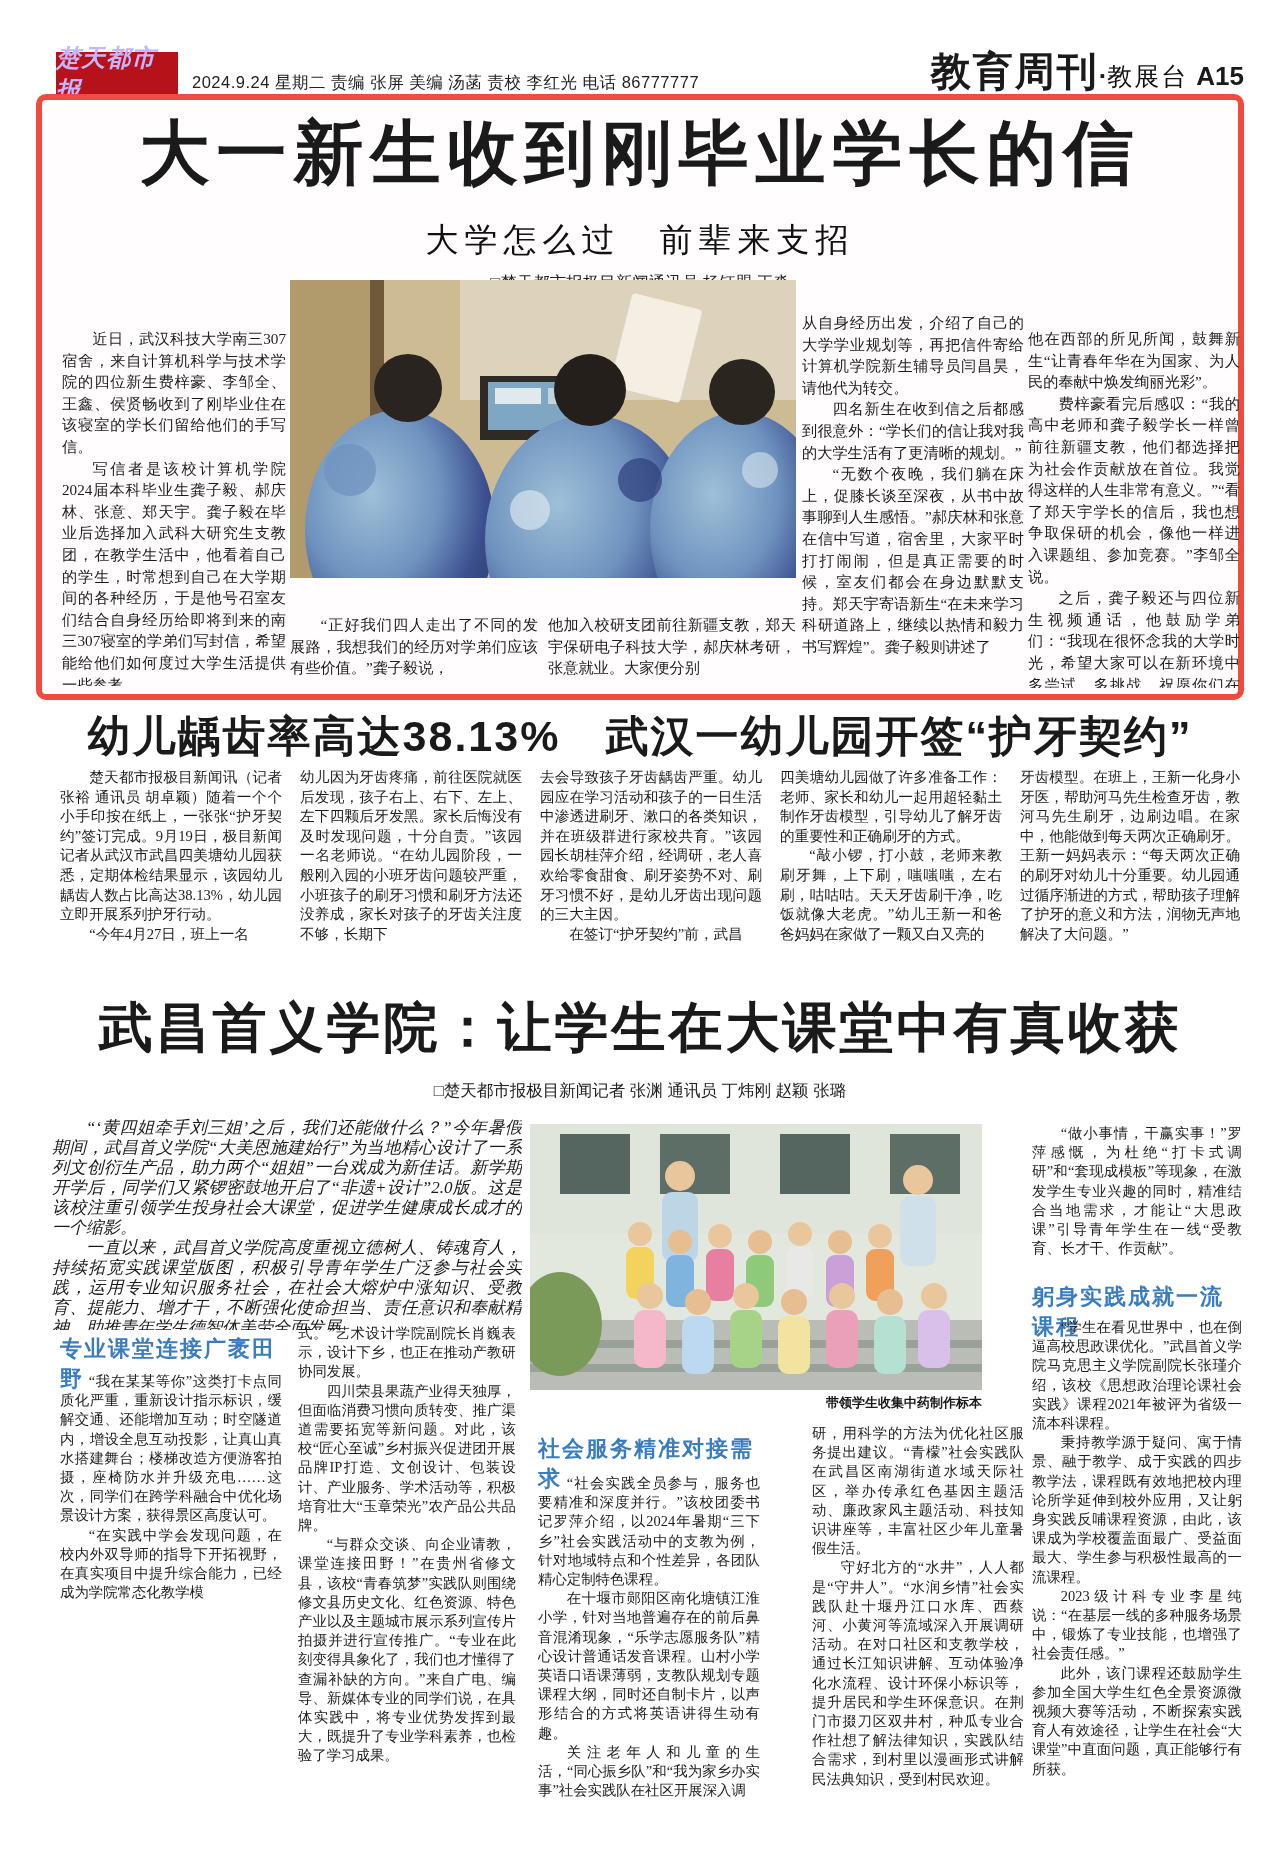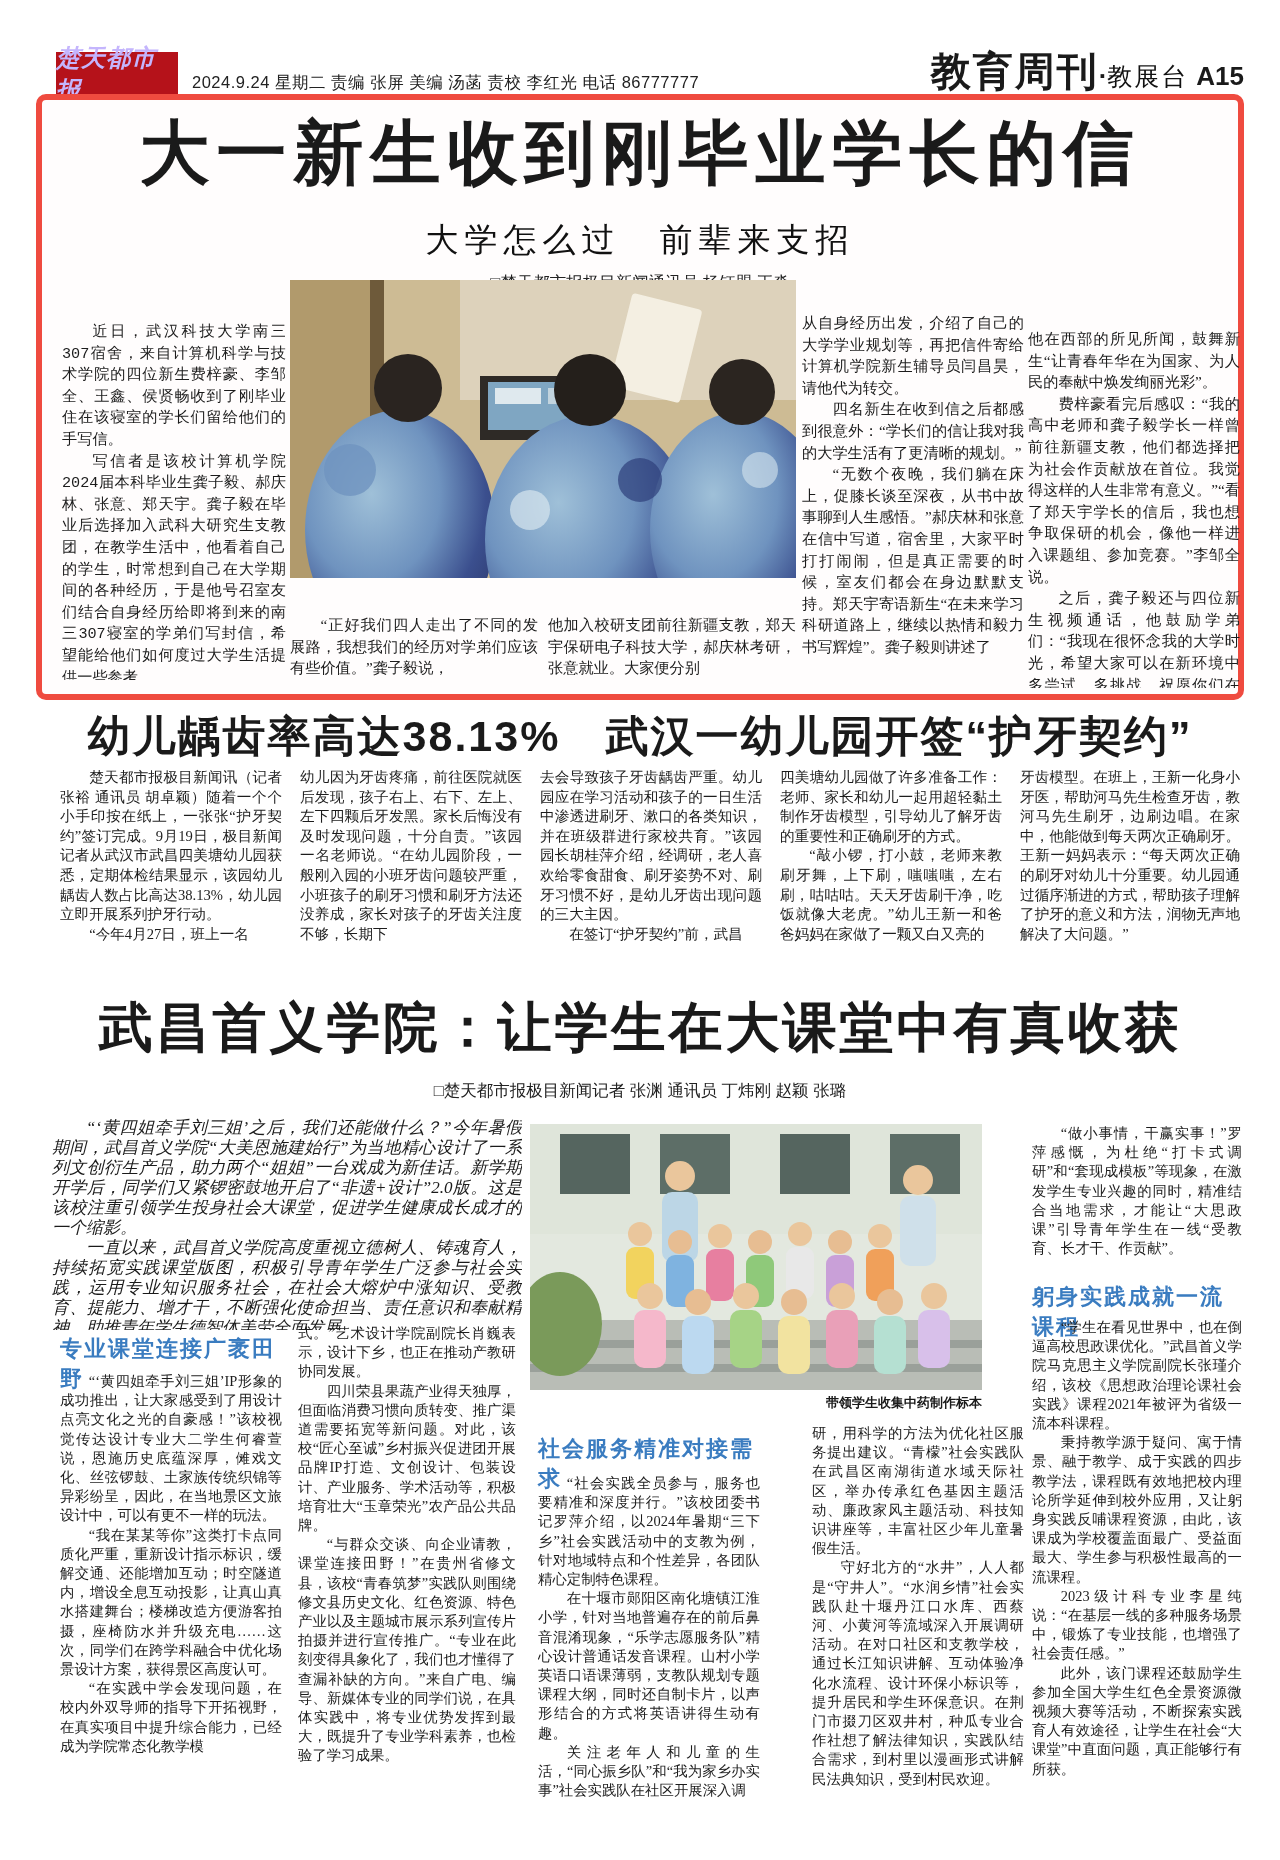--- a/index.html
+++ b/index.html
@@ -24,21 +24,21 @@
   .a1box{left:36px;top:94px;width:1208px;height:606px;border:6px solid var(--red);
          border-radius:10px;background:#fffdfd;box-sizing:border-box;}
   .a1head{left:0;top:14px;width:100%;text-align:center;font-size:70px;font-weight:900;
           letter-spacing:7px;line-height:78px;white-space:nowrap;}
   .a1sub{left:0;top:118px;width:100%;text-align:center;font-size:33px;letter-spacing:6px;color:#111;}
   .a1byline{left:0;top:172px;width:100%;text-align:center;font-size:16.5px;color:#222;}
   .bodycol{font-family:"Liberation Serif","DejaVu Serif",serif;font-size:15.2px;
            line-height:21.6px;text-align:justify;overflow:hidden;color:#1c1c1c;}
   .bodycol p{margin:0;text-indent:2em;}
   .bodycol p.noindent{text-indent:0;}
-  .a1c1{left:20px;top:222px;width:224px;height:358px;font-family:Liberation Mono, monospace;}
+  .a1c1{left:20px;top:228px;width:224px;height:358px;}
   .a1c4{left:760px;top:212px;width:222px;height:360px;font-family:Liberation Serif, serif;}
   .a1c5{left:986px;top:228px;width:212px;height:360px;}
   .a1c2{left:248px;top:514px;width:248px;height:70px;}
   .a1c3{left:506px;top:514px;width:248px;height:70px;}
   .a1photo{left:248px;top:180px;width:506px;height:298px;overflow:hidden;background:#c9b68e;}
   .a1cap{left:248px;top:482px;width:506px;text-align:right;font-size:17px;font-weight:bold;}
   .capgap{display:inline-block;width:26px;}
   
   .a2head{left:40px;top:708px;width:1200px;text-align:center;font-size:43px;font-weight:900;
           letter-spacing:2px;white-space:nowrap;}
@@ -212,21 +212,20 @@
           <rect x="344" y="192" width="32" height="58" rx="10" fill="#b5e0d2"></rect>
         <circle cx="404" cy="172" r="13" fill="#eac69c"></circle>
           <rect x="388" y="186" width="32" height="58" rx="10" fill="#d8c0ea"></rect>
       </g>
     </svg>
   </div>
   <div class="abs a3cap">带领学生收集中药制作标本</div>
 
   <div class="abs shA subhead">专业课堂连接广袤田野</div>
   <div class="abs cA bodycol a3col">
-      <p>“‘黄四姐牵手刘三姐’IP形象的成功推出，让大家感受到了用设计点亮文化之光的自豪感！”该校视觉传达设计专业大二学生何睿萱说，恩施历史底蕴深厚，傩戏文化、丝弦锣鼓、土家族传统织锦等异彩纷呈，因此，在当地景区文旅设计中，可以有更不一样的玩法。</p>
       <p>“我在某某等你”这类打卡点同质化严重，重新设计指示标识，缓解交通、还能增加互动；时空隧道内，增设全息互动投影，让真山真水搭建舞台；楼梯改造方便游客拍摄，座椅防水并升级充电……这次，同学们在跨学科融合中优化场景设计方案，获得景区高度认可。</p>
       <p>“在实践中学会发现问题，在校内外双导师的指导下开拓视野，在真实项目中提升综合能力，已经成为学院常态化教学模</p>
     </div>
   <div class="abs cB bodycol a3col">
       <p class="noindent">式。”艺术设计学院副院长肖巍表示，设计下乡，也正在推动产教研协同发展。</p>
       <p>四川荣县果蔬产业得天独厚，但面临消费习惯向质转变、推广渠道需要拓宽等新问题。对此，该校“匠心至诚”乡村振兴促进团开展品牌IP打造、文创设计、包装设计、产业服务、学术活动等，积极培育壮大“玉章荣光”农产品公共品牌。</p>
       <p>“与群众交谈、向企业请教，课堂连接田野！”在贵州省修文县，该校“青春筑梦”实践队则围绕修文县历史文化、红色资源、特色产业以及主题城市展示系列宣传片拍摄并进行宣传推广。“专业在此刻变得具象化了，我们也才懂得了查漏补缺的方向。”来自广电、编导、新媒体专业的同学们说，在具体实践中，将专业优势发挥到最大，既提升了专业学科素养，也检验了学习成果。</p>
     </div>
 
   <div class="abs shC subhead">社会服务精准对接需求</div>

